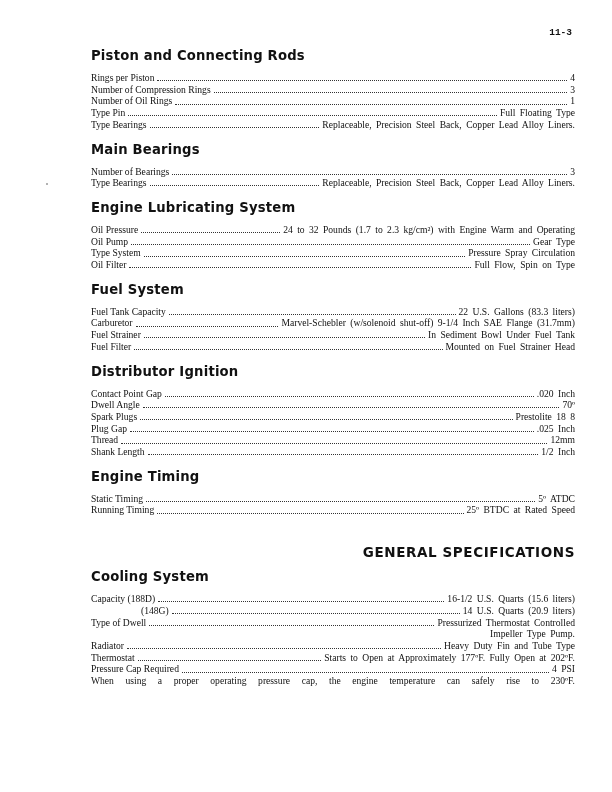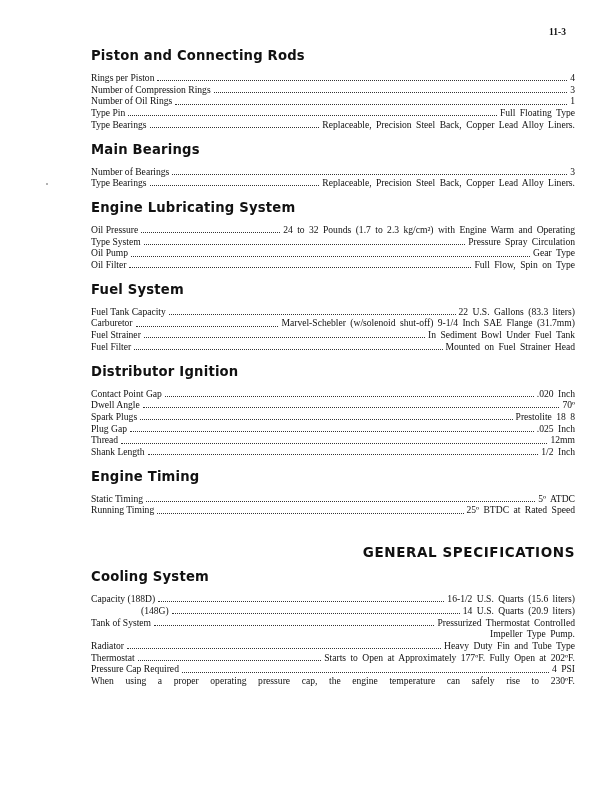--- a/index.html
+++ b/index.html
@@ -2,22 +2,22 @@
 <html><head>
   <meta charset="utf-8">
   <style>
     html, body { margin: 0; padding: 0; background: #ffffff; }
     body {
       width: 612px; height: 792px; position: relative; overflow: hidden;
       font-family: "Liberation Serif", "DejaVu Serif", serif;
       color: #111111;
     }
     .page-number {
-      position: absolute; top: 27px; right: 46px;
-      font-size: 9.5px; font-weight: bold;
+      position: absolute; top: 27px; right: 40px;
+      font-size: 9.5px; font-weight: bold; font-family: Liberation Mono, monospace;
     }
     .content {
       position: absolute; left: 67px; top: 48px; width: 508px;
     }
     .section-title {
       font-family: "DejaVu Sans", "Liberation Sans", sans-serif;
       font-weight: bold; font-size: 13.2px; letter-spacing: 0.2px;
       margin: 0 0 8px 0; line-height: 16px;
     }
     .section { margin-bottom: 11px; margin-left: 24px; }
@@ -102,30 +102,30 @@
   </div>
 
   <div class="section">
     <div class="section-title">Engine Lubricating System</div>
     <div class="row">
         <span class="label">Oil Pressure</span>
         <span class="dots"></span>
         <span class="value">24 to 32 Pounds (1.7 to 2.3 kg/cm²) with Engine Warm and Operating</span>
       </div>
     <div class="row">
+        <span class="label">Oil Pump</span>
+        <span class="dots"></span>
+        <span class="value">Gear Type</span>
+      </div>
+    <div class="row">
         <span class="label">Type System</span>
         <span class="dots"></span>
         <span class="value">Pressure Spray Circulation</span>
       </div>
     <div class="row">
-        <span class="label">Oil Pump</span>
-        <span class="dots"></span>
-        <span class="value">Gear Type</span>
-      </div>
-    <div class="row">
         <span class="label">Oil Filter</span>
         <span class="dots"></span>
         <span class="value">Full Flow, Spin on Type</span>
       </div>
   </div>
 
   <div class="section">
     <div class="section-title">Fuel System</div>
     <div class="row">
         <span class="label">Fuel Tank Capacity</span>
@@ -205,21 +205,21 @@
         <span class="label">Capacity (188D)</span>
         <span class="dots"></span>
         <span class="value">16-1/2 U.S. Quarts (15.6 liters)</span>
       </div>
     <div class="row">
         <span class="label indent">(148G)</span>
         <span class="dots"></span>
         <span class="value">14 U.S. Quarts (20.9 liters)</span>
       </div>
     <div class="row">
-        <span class="label">Tank of System</span>
+        <span class="label">Type of Dwell</span>
         <span class="dots"></span>
         <span class="value">Pressurized Thermostat Controlled</span>
       </div>
     <div class="cont">Impeller Type Pump.</div>
     <div class="row">
         <span class="label">Radiator</span>
         <span class="dots"></span>
         <span class="value">Heavy Duty Fin and Tube Type</span>
       </div>
     <div class="row">

